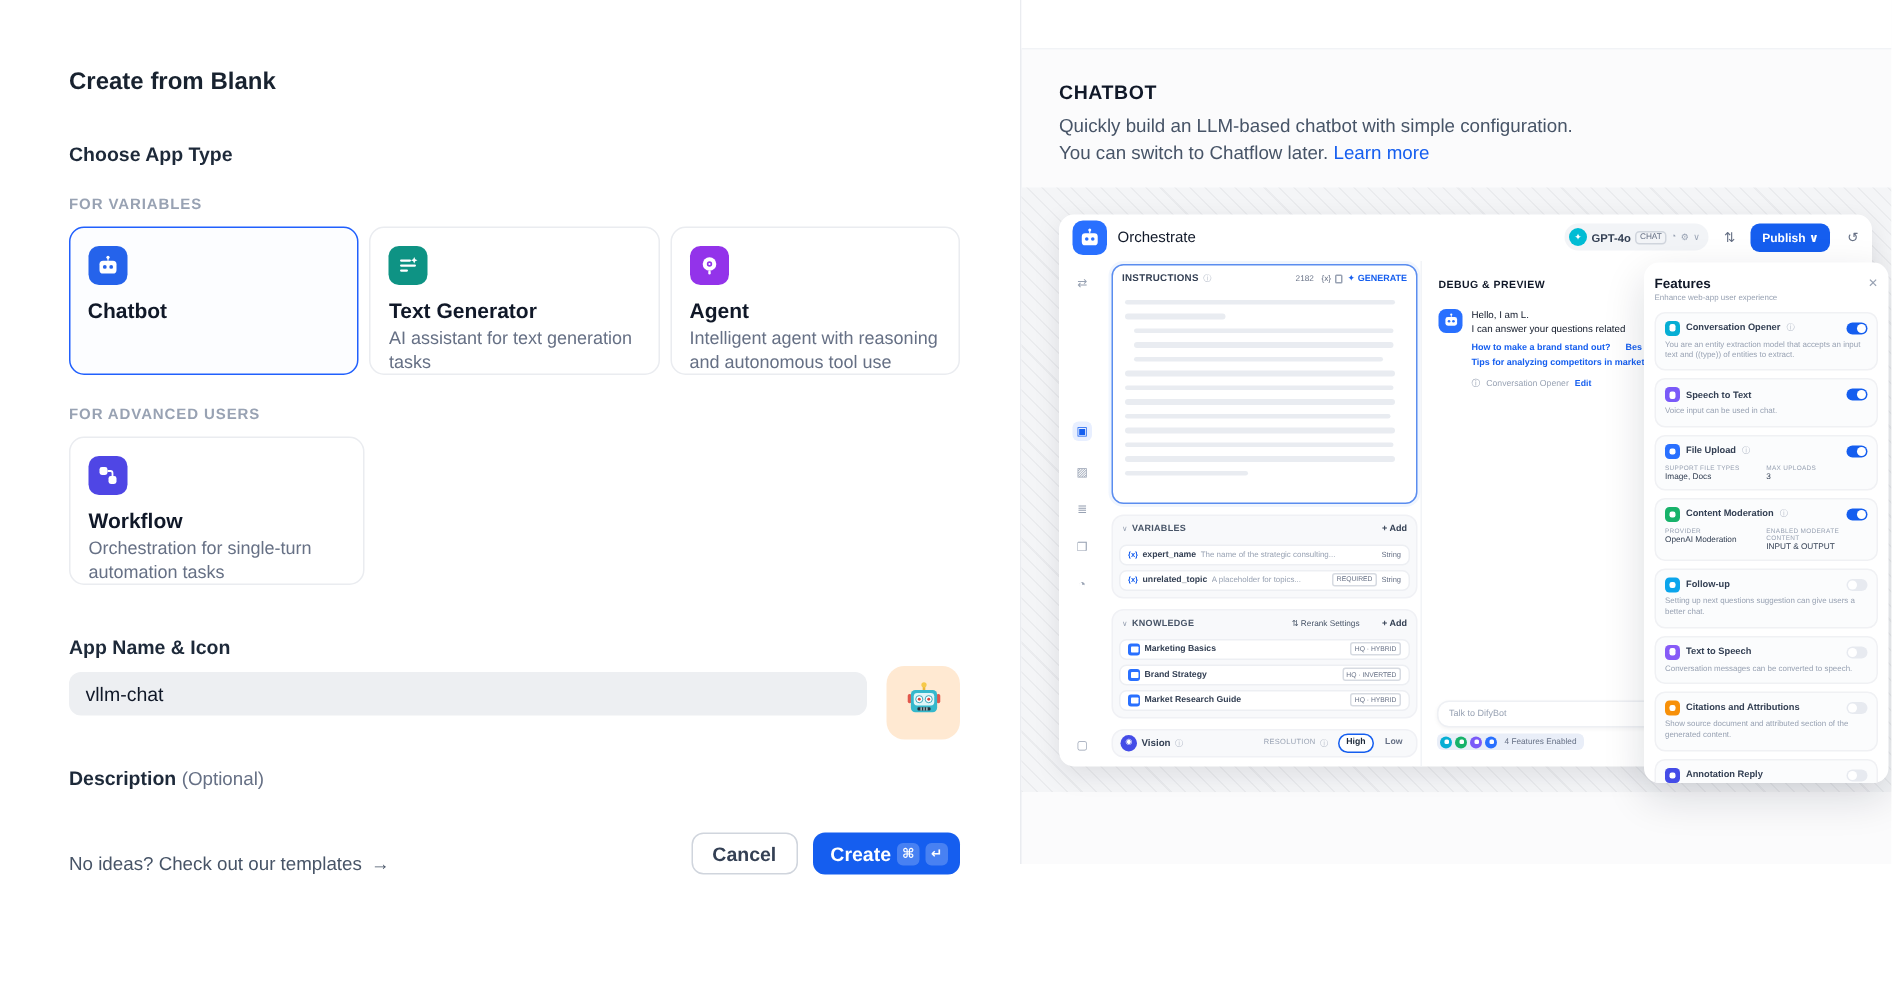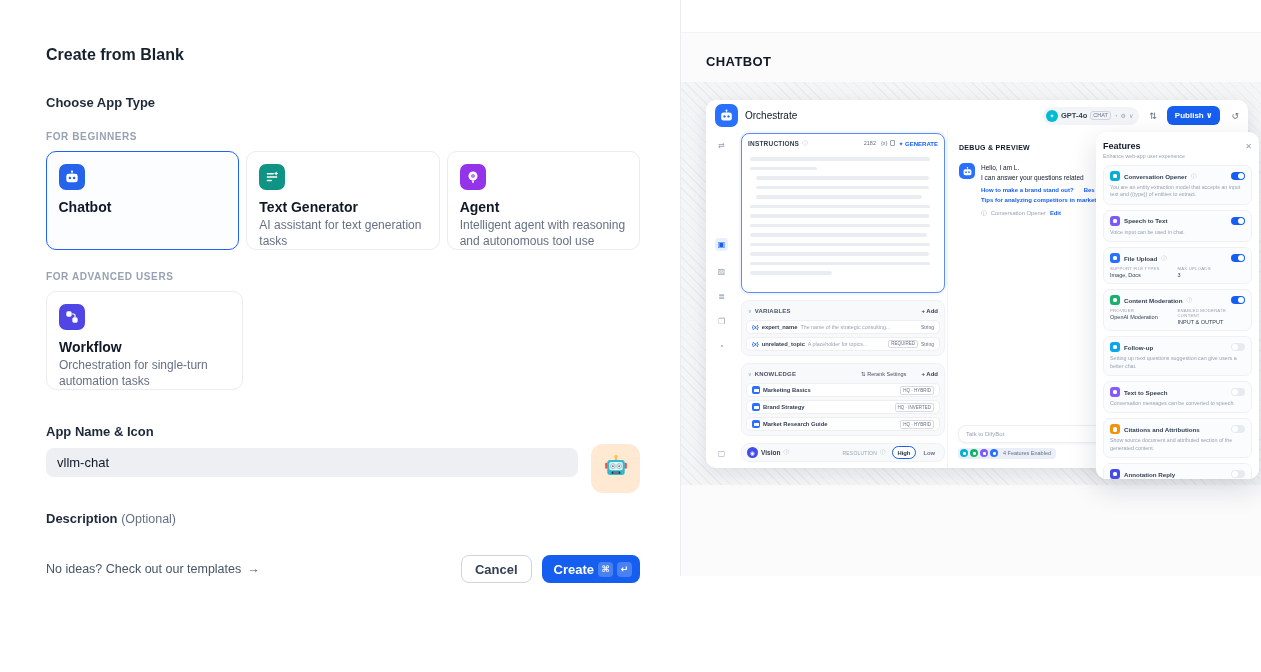--- a/index.html
+++ b/index.html
@@ -25,21 +25,21 @@
   .field-label { margin-top:34px; font-size:13px; font-weight:700; color:#1d2939; }
   .optional { font-weight:400; color:#667085; font-size:12.5px; }
   .name-block { position:relative; }
   .name-input { margin-top:9px; width:532px; height:29px; background:#edeff2; border:none;
     border-radius:8px; padding:0 11px; font-size:13px; color:#101828; font-family:inherit; display:block; }
   .app-icon-btn { position:absolute; right:0; top:-4px; width:49px; height:49px; border-radius:12px;
     background:#ffe9d2; border:none; display:flex; align-items:center; justify-content:center; cursor:pointer; }
   .app-icon-btn svg { width:28px; height:28px; }
   .desc-area { margin-top:8px; width:594px; height:67px; border:1px solid #dfe3ea; border-radius:10px;
     padding:9px 12px; font-size:13px; color:#101828; font-family:inherit; resize:none; display:block; background:#fff; }
-  .modal-footer { margin-top:29px; width:594px; display:flex; align-items:center; }
+  .modal-footer { margin-top:29px; width:594px; display:flex; align-items:flex-end; }
   .tpl-link { font-size:12.5px; color:#475467; cursor:pointer; display:flex; gap:6px; align-items:center; }
   .spacer { flex:1; }
   .btn-cancel { height:28px; padding:0 13px; border:1px solid #d0d5dd; border-radius:8px; background:#fff;
     font-size:13px; font-weight:600; color:#344054; cursor:pointer; font-family:inherit; }
   .btn-create { margin-left:10px; height:28px; padding:0 8px 0 12px; border:none; border-radius:8px;
     background:#155eef; color:#fff; font-size:13px; font-weight:700; cursor:pointer;
     display:flex; align-items:center; gap:4px; font-family:inherit; }
   .kbd { width:15px; height:15px; border-radius:4px; background:rgba(255,255,255,.22);
     font-size:9px; display:flex; align-items:center; justify-content:center; }
 
@@ -165,21 +165,21 @@
 </style>
 </head>
 <body>
 
 <div class="app">
 
   <div class="left">
     <div class="modal-title">Create from Blank</div>
     <div class="choose-label">Choose App Type</div>
 
-    <div class="group-label">FOR BEGINNERS</div>
+    <div class="group-label">FOR VARIABLES</div>
     <div class="cards" id="cards-beginners">
         <div class="type-card selected">
           <div class="tc-icon" style="background: rgb(37, 99, 235);">
             <svg viewBox="0 0 24 24">
               <circle cx="12" cy="3.8" r="1.6" fill="#fff"></circle>
               <rect x="11.4" y="4.6" width="1.2" height="2.6" fill="#fff"></rect>
               <rect x="3.5" y="7.2" width="17" height="12.8" rx="3.6" fill="#fff"></rect>
               <circle cx="8.8" cy="13.4" r="1.9" fill="#2563eb"></circle>
               <circle cx="15.2" cy="13.4" r="1.9" fill="#2563eb"></circle>
             </svg>
@@ -267,20 +267,24 @@
         <span class="kbd">⌘</span>
         <span class="kbd">↵</span>
       </button>
     </div>
   </div>
 
   <div class="right">
     <div class="top-strip"></div>
     <div class="info">
       <div class="info-h">CHATBOT</div>
+      <div class="info-p">
+        <span>Quickly build an LLM-based chatbot with simple configuration. You can switch to Chatflow later.</span>
+        <span class="learn">Learn more</span>
+      </div>
     </div>
 
     <div class="preview-zone">
 
       <div class="orc">
         <div class="orc-head">
           <span class="orc-app-icon" id="orc-bot">
               <svg viewBox="0 0 24 24">
                 <circle cx="12" cy="3.8" r="1.6" fill="#fff"></circle>
                 <rect x="11.4" y="4.6" width="1.2" height="2.6" fill="#fff"></rect>

